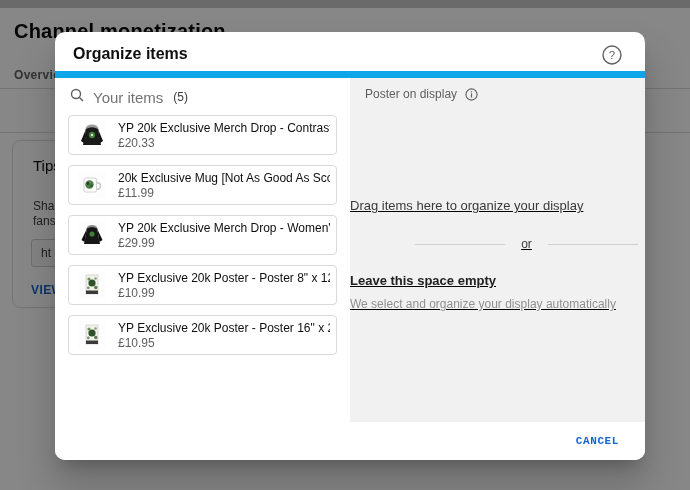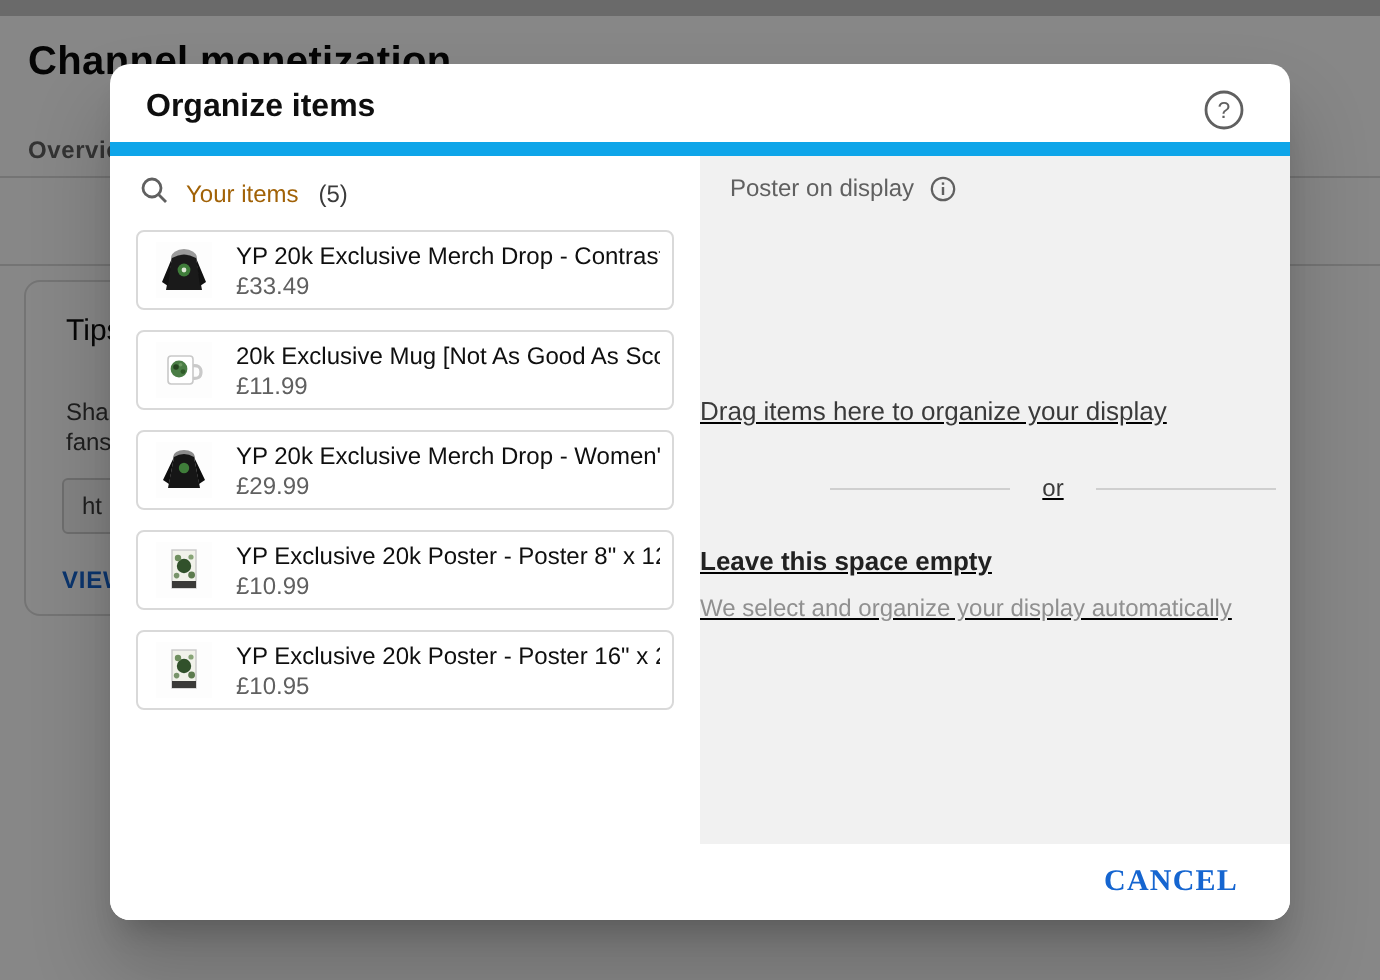--- a/index.html
+++ b/index.html
@@ -25,42 +25,42 @@
   
   .modal { position:absolute; left:55px; top:32px; width:590px; height:428px; background:#fff; border-radius:10px;
            box-shadow:0 11px 15px -7px rgba(0,0,0,.2), 0 24px 38px 3px rgba(0,0,0,.18); overflow:hidden; }
   .modal-header { position:relative; height:46px; border-bottom:7px solid #0ea5e9; }
   .modal-title { position:absolute; left:18px; top:13px; font-size:16px; font-weight:bold; color:#0f0f0f; }
   .help-btn { position:absolute; right:22px; top:12px; width:22px; height:22px; cursor:pointer; }
 
   .modal-body { display:flex; height:344px; }
   .left-panel { width:295px; background:#fff; position:relative; }
   .search-row { display:flex; align-items:center; height:30px; padding-left:15px; margin-top:4px; }
-  .search-label { font-size:12px; color:#a16207; margin-left:9px; }
+  .search-label { font-size:15px; color:#737373; margin-left:9px; }
   .search-count { font-size:12px; color:#3c3c3c; margin-left:10px; }
   .item-list { padding:3px 13px 0 13px; }
   .item-card { display:flex; align-items:center; height:40px; border:1px solid #d9d9d9; border-radius:4px; background:#fff; margin-bottom:10px; cursor:grab; }
   .thumb { width:28px; height:28px; margin-left:9px; flex:none; }
   .item-text { margin-left:12px; min-width:0; padding-right:6px; }
   .item-title { font-size:12px; color:#0f0f0f; white-space:nowrap; overflow:hidden; line-height:15px; }
   .item-price { font-size:12px; color:#606060; line-height:14px; }
 
   .right-panel { width:295px; background:#f1f1f1; position:relative; }
   .rp-header { position:absolute; left:15px; top:9px; display:flex; align-items:center; }
   .rp-header-label { font-size:12px; color:#606060; }
   .rp-center { position:absolute; left:0; top:120px; width:353px; text-align:left;text-decoration:underline; }
   .drag-text { font-size:13px; color:#3a3a3a; }
   .or-row { display:flex; align-items:center; justify-content:center; margin-top:24px; }
   .or-line { width:90px; height:1px; background:#cfcfcf; }
   .or-text { font-size:12px; color:#3a3a3a; margin:0 16px; }
   .empty-title { font-size:13px; font-weight:bold; color:#212121; margin-top:22px; }
   .empty-sub { font-size:12px; color:#909090; margin-top:9px; }
 
   .modal-footer { height:38px; display:flex; align-items:center; justify-content:flex-end; padding-right:18px; background:#fff; }
-  .btn { font-size:15px; font-weight:bold; letter-spacing:.6px; color:#1565d0; background:none; border:none; cursor:pointer; font-family:Liberation Serif, serif; padding:6px 8px; }
+  .btn { font-size:11px; font-weight:bold; letter-spacing:.6px; color:#1565d0; background:none; border:none; cursor:pointer; font-family:Liberation Mono, monospace; padding:6px 8px; }
   .btn.save { margin-left:18px; }
 </style>
 </head>
 <body>
 
 <div class="page">
   <div class="page-topstrip"></div>
   <div class="page-title">Channel monetization</div>
   <div class="page-tab">Overview</div>
   <div class="page-divider1"></div>
@@ -108,21 +108,21 @@
           <svg class="thumb" viewBox="0 0 28 28">
             <rect width="28" height="28" fill="#fdfdfd"></rect>
             <ellipse cx="14" cy="8" rx="6.5" ry="4.5" fill="#9b9b9b"></ellipse>
             <path d="M8 8 L5 24 L23 24 L20 8 Q14 4.5 8 8 Z" fill="#1a1a1a"></path>
             <path d="M8 8 L3 20 L6 22 Z M20 8 L25 20 L22 22 Z" fill="#111"></path>
             <circle cx="14" cy="14" r="3.2" fill="#3f7d3a"></circle>
             <circle cx="14" cy="14" r="1.2" fill="#dfe8d8"></circle>
           </svg>
           <div class="item-text">
             <div class="item-title">YP 20k Exclusive Merch Drop - Contrast Colour…</div>
-            <div class="item-price">£33.49</div>
+            <div class="item-price">£20.33</div>
           </div>
         </div>
 
         <div class="item-card">
           <svg class="thumb" viewBox="0 0 28 28">
             <rect width="28" height="28" fill="#fdfdfd"></rect>
             <path d="M17.5 12 q5 -1 5 3 q0 4 -5 3" fill="none" stroke="#c9c9c9" stroke-width="1.6"></path>
             <rect x="6" y="7" width="12.5" height="14" rx="1.6" fill="#fff" stroke="#c9c9c9" stroke-width="0.8"></rect>
             <circle cx="11.5" cy="13.5" r="4.2" fill="#4a7d45"></circle>
             <circle cx="10" cy="12.5" r="1.4" fill="#25441f"></circle>

